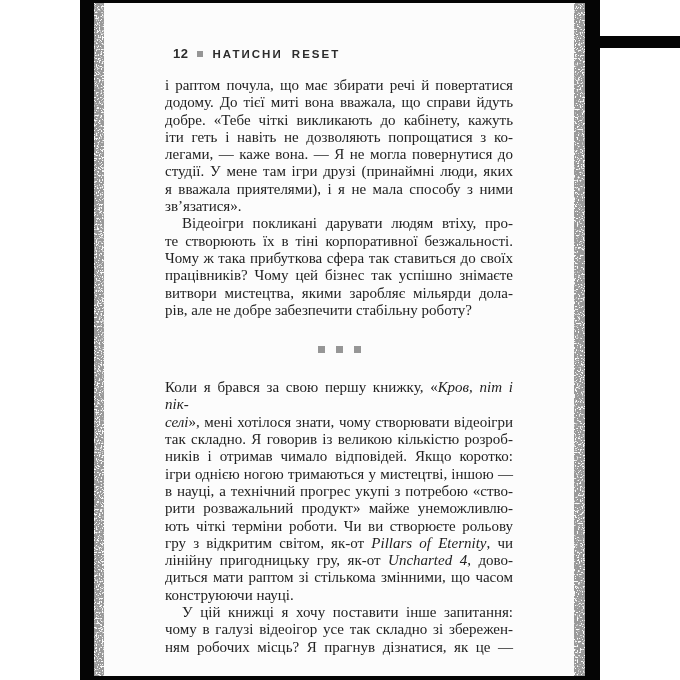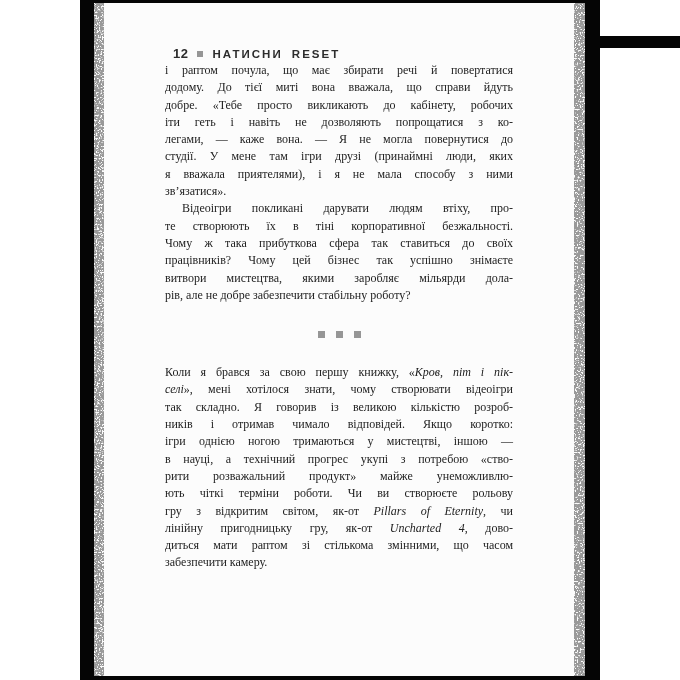--- a/index.html
+++ b/index.html
@@ -15,22 +15,22 @@
   .noise-left{left:13px;}
   .noise-right{left:494px;}
   .side-tab{position:absolute;left:597px;top:36px;width:83px;height:12px;background:var(--frame,#050505);}
 
   .page-header{position:absolute;left:93px;top:46px;display:flex;align-items:center;
                font-family:"Liberation Sans","DejaVu Sans",sans-serif;font-weight:bold;color:var(--header-text,#2d2d2d);}
   .page-num{font-size:13px;letter-spacing:.5px;}
   .hdr-sq{width:6px;height:6px;background:var(--bullet,#969696);margin:1px 9px 0 9px;}
   .chapter{font-size:11.5px;letter-spacing:2px;word-spacing:4px;}
 
-  .body-text{position:absolute;left:85px;top:62px;width:348px;color:var(--text,#222222);
-             font-size:12px;line-height:17.3px;}
+  .body-text{position:absolute;left:85px;top:77px;width:348px;color:var(--text,#222222);
+             font-size:15px;line-height:17.3px;}
   .para{margin:0;}
   .line{text-align:justify;text-align-last:justify;}
   .line.last{text-align:justify;text-align-last:left;}
   .para.indent .line:first-child{text-indent:17px;}
   .sec-break{height:60px;display:flex;align-items:center;justify-content:center;gap:11px;}
   .brk-sq{width:7px;height:7px;background:var(--bullet,#969696);display:inline-block;}
 </style>
 </head>
 <body>
 
@@ -61,21 +61,21 @@
     <div class="page-header">
       <span class="page-num">12</span>
       <span class="hdr-sq"></span>
       <span class="chapter">НАТИСНИ RESET</span>
     </div>
 
     <div class="body-text">
         <div class="para">
           <div class="line"><span>і раптом почула, що має збирати речі й повертатися</span></div>
           <div class="line"><span>додому. До тієї миті вона вважала, що справи йдуть</span></div>
-          <div class="line"><span>добре. «Тебе просто викликають до кабінету, робочих</span></div>
+          <div class="line"><span>добре. «Тебе чіткі викликають до кабінету, кажуть</span></div>
           <div class="line"><span>іти геть і навіть не дозволяють попрощатися з ко-</span></div>
           <div class="line"><span>легами, — каже вона. — Я не могла повернутися до</span></div>
           <div class="line"><span>студії. У мене там ігри друзі (принаймні люди, яких</span></div>
           <div class="line"><span>я вважала приятелями), і я не мала способу з ними</span></div>
           <div class="line last"><span>зв’язатися».</span></div>
         </div>
         <div class="para indent">
           <div class="line"><span>Відеоігри покликані дарувати людям втіху, про-</span></div>
           <div class="line"><span>те створюють їх в тіні корпоративної безжальності.</span></div>
           <div class="line"><span>Чому ж така прибуткова сфера так ставиться до своїх</span></div>
@@ -93,19 +93,24 @@
           <div class="line"><i>селі</i><span>», мені хотілося знати, чому створювати відеоігри</span></div>
           <div class="line"><span>так складно. Я говорив із великою кількістю розроб-</span></div>
           <div class="line"><span>ників і отримав чимало відповідей. Якщо коротко:</span></div>
           <div class="line"><span>ігри однією ногою тримаються у мистецтві, іншою —</span></div>
           <div class="line"><span>в науці, а технічний прогрес укупі з потребою «ство-</span></div>
           <div class="line"><span>рити розважальний продукт» майже унеможливлю-</span></div>
           <div class="line"><span>ють чіткі терміни роботи. Чи ви створюєте рольову</span></div>
           <div class="line"><span>гру з відкритим світом, як-от </span><i>Pillars of Eternity</i><span>, чи</span></div>
           <div class="line"><span>лінійну пригодницьку гру, як-от </span><i>Uncharted 4</i><span>, дово-</span></div>
           <div class="line"><span>диться мати раптом зі стількома змінними, що часом</span></div>
-          <div class="line last"><span>забезпечити камеру.</span></div>
+          <div class="line last"><span>конструюючи науці.</span></div>
+        </div>
+        <div class="para indent">
+          <div class="line"><span>У цій книжці я хочу поставити інше запитання:</span></div>
+          <div class="line"><span>чому в галузі відеоігор усе так складно зі збережен-</span></div>
+          <div class="line"><span>ням робочих місць? Я прагнув дізнатися, як це —</span></div>
         </div>
       </div>
   </div>
 
   <div class="side-tab"></div>
 </div>
 
 </body></html>

